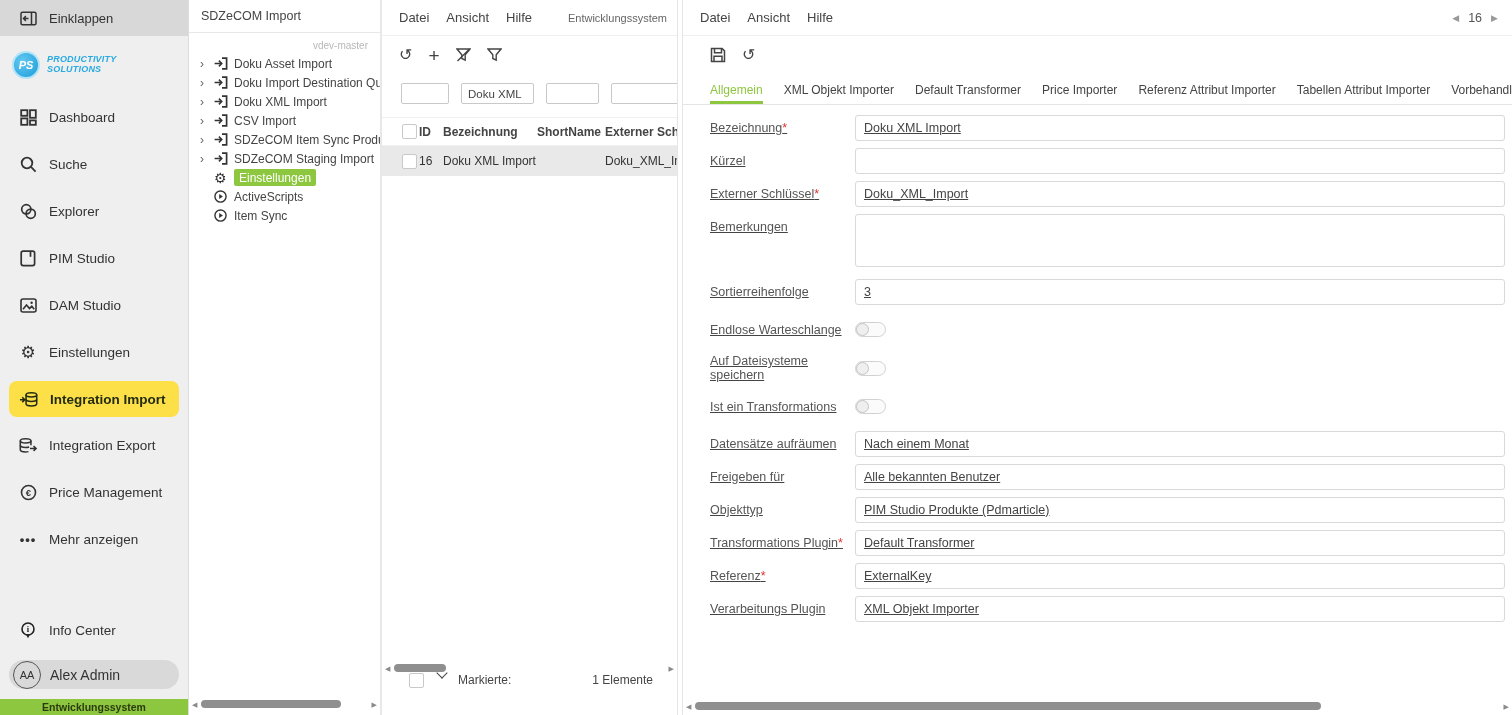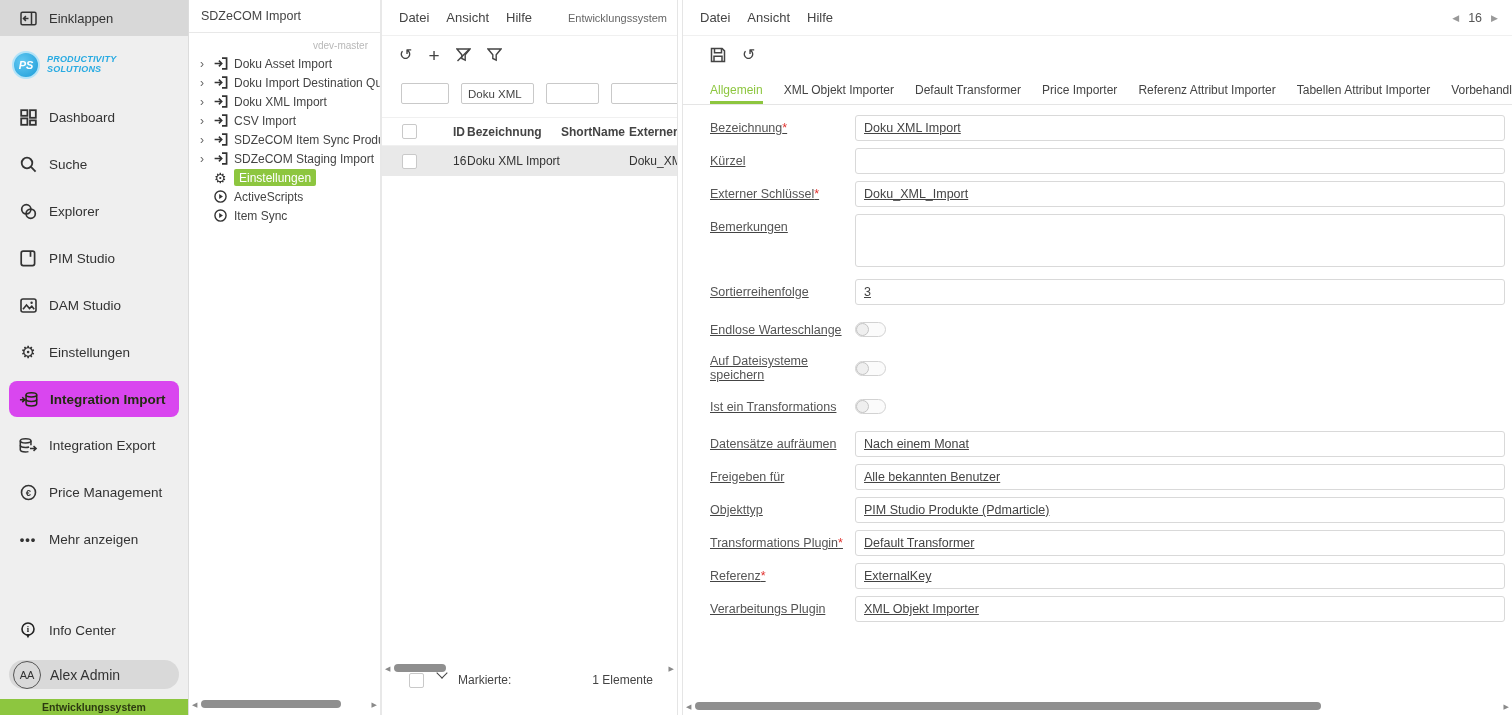--- a/index.html
+++ b/index.html
@@ -8,21 +8,21 @@
   .app { display:flex; width:1512px; height:715px; }
 
   
   .sidebar { width:189px; min-width:189px; background:#efefef; display:flex; flex-direction:column; border-right:1px solid #dcdcdc; }
   .collapse-row { height:36px; background:#d8d8d8; display:flex; align-items:center; gap:11px; padding-left:18px; font-size:13px; color:#333; cursor:pointer; }
   .logo-row { display:flex; align-items:center; gap:7px; padding:15px 0 9px 12px; }
   .logo-circle { width:28px; height:28px; border-radius:50%; background:radial-gradient(circle at 35% 35%, #64c9f2, #1b9cd8); color:#fff; font-style:italic; font-weight:bold; font-size:11px; display:flex; align-items:center; justify-content:center; border:2px solid #b3e3f8; flex:none; }
   .logo-text { color:#29abe2; font-weight:bold; font-style:italic; font-size:9px; line-height:1.1; letter-spacing:.2px; }
   .nav { margin-top:6px; }
   .nav-item { display:flex; align-items:center; gap:11px; padding-left:18px; height:47px; font-size:13.5px; color:#333; cursor:pointer; }
-  .nav-item.active { height:36px; margin:5px 9px; padding-left:10px; border-radius:8px; background:#d946ef; font-weight:bold; color:#232c12; }
+  .nav-item.active { height:36px; margin:5px 9px; padding-left:10px; border-radius:8px; background:#fde047; font-weight:bold; color:#232c12; }
   .nav-icon { width:20px; display:flex; justify-content:center; align-items:center; flex:none; }
   .glyph-gear { font-size:17px; line-height:1; color:#333; }
   .glyph-more { font-size:13px; font-weight:bold; letter-spacing:1px; color:#333; }
   .sidebar-bottom { margin-top:auto; }
   .user-pill { margin:6px 9px 10px; height:29px; background:#d9d9d9; border-radius:18px; display:flex; align-items:center; gap:9px; padding-left:4px; cursor:pointer; }
   .avatar { width:28px; height:28px; border-radius:50%; border:1.5px solid #555; display:flex; align-items:center; justify-content:center; font-size:11px; color:#333; background:#d9d9d9; flex:none; }
   .user-name { font-size:14px; color:#333; }
   .env-bar { height:16px; background:#8dc63f; color:#2c3a10; font-weight:bold; font-size:10.5px; display:flex; align-items:center; justify-content:center; }
 
   
@@ -52,21 +52,21 @@
   .glyph-plus { font-size:19px; line-height:1; font-weight:400; color:#444; }
 
   
   .list-panel { width:296px; min-width:296px; display:flex; flex-direction:column; background:#fff; border-right:1px solid #e5e5e5; overflow:hidden; }
   .env-label { font-size:11px; color:#666; white-space:nowrap; }
   .filter-row { display:flex; gap:12px; padding:9px 0 9px 19px; flex:none; }
   .filter-input { height:21px; border:1px solid #c9c9c9; border-radius:2px; font-size:11.5px; padding:0 6px; color:#444; font-family:"Liberation Sans",sans-serif; flex:none; }
   .grid-header { display:flex; align-items:center; height:29px; border-top:1px solid #f0f0f0; border-bottom:1px solid #f0f0f0; font-weight:bold; font-size:12px; color:#444; margin-top:4px; flex:none; }
   .grid-row { display:flex; align-items:center; height:30px; background:#e9e9e9; font-size:12px; color:#333; flex:none; cursor:pointer; }
   .col-cb { width:15px; margin-left:20px; flex:none; }
-  .col-id { width:14px; margin-left:36px; flex:none; }
+  .col-id { width:24px; margin-left:2px; flex:none; }
   .col-bez { width:94px; flex:none; white-space:nowrap; overflow:hidden; }
   .col-sn { width:68px; flex:none; white-space:nowrap; overflow:hidden; }
   .col-ext { flex:1; white-space:nowrap; overflow:hidden; }
   .cb { width:15px; height:15px; background:#fff; border:1px solid #c9c9c9; border-radius:2px; cursor:pointer; }
   .list-bottom { margin-top:auto; }
   .list-footer { display:flex; align-items:flex-start; height:42px; padding:0 24px 10px 27px; gap:10px; font-size:12px; color:#444; }
   .chev-down { width:8px; height:8px; border-right:1.8px solid #444; border-bottom:1.8px solid #444; transform:rotate(45deg); margin:-4px 2px 0 4px; cursor:pointer; flex:none; }
   .count-label { margin-left:auto; }
 
   

